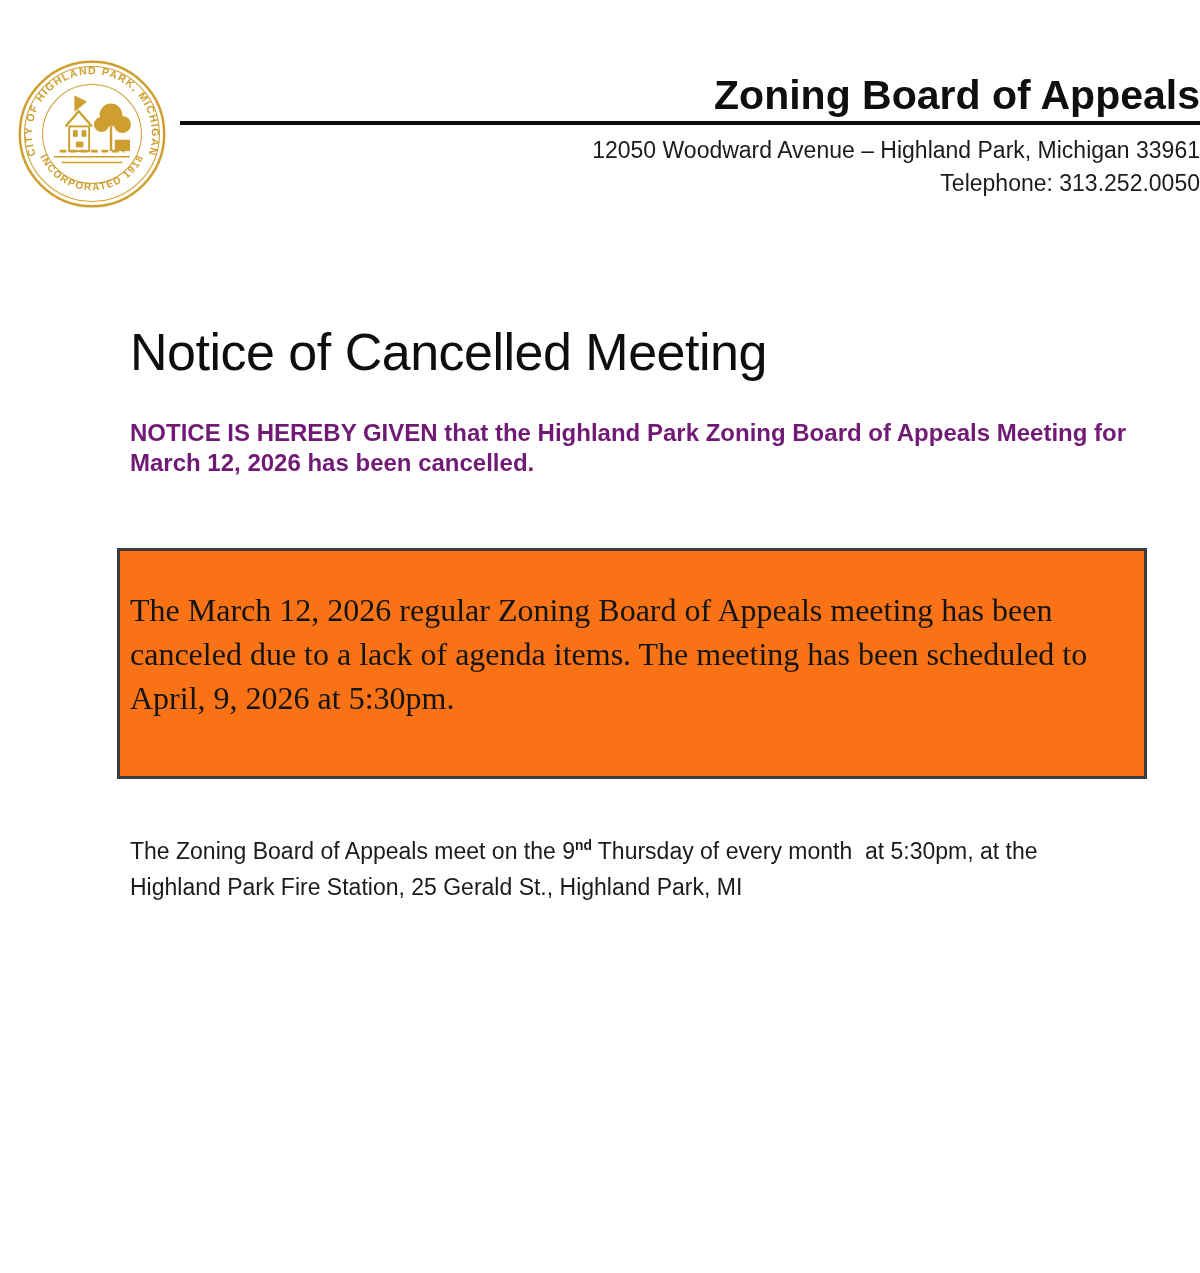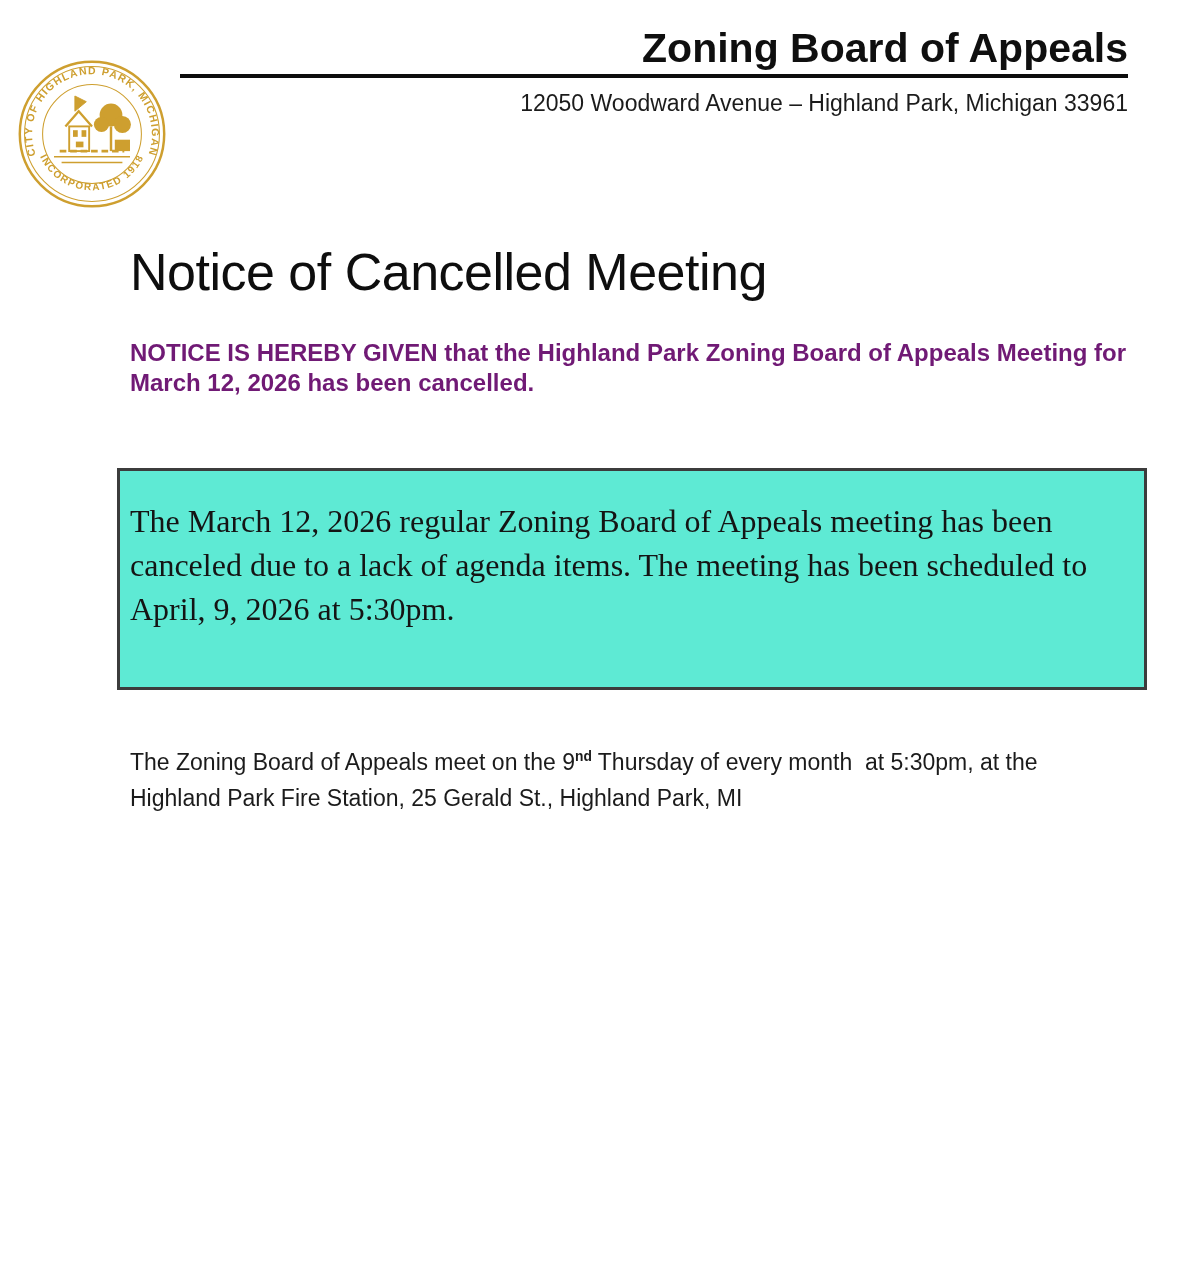--- a/index.html
+++ b/index.html
@@ -17,22 +17,21 @@
   .header { position: relative; }
   .seal {
     position: absolute;
     left: 16px;
     top: 58px;
     width: 152px;
     height: 152px;
   }
   .header-text {
     margin-left: 180px;
-    margin-right: 72px;
-    padding-top: 24px;
+    padding-top: 71px;
     text-align: right;
   }
   .board-title {
     margin: 0;
     font-size: 41px;
     font-weight: 700;
     line-height: 1.18;
     color: #0f0f0f;
     border-bottom: 4px solid #0d0d0d;
     padding-bottom: 2px;
@@ -61,22 +60,22 @@
     font-size: 24px;
     font-weight: 700;
     line-height: 30px;
     color: #701a75;
   }
 
   
   .cancel-box {
     margin: 70px 53px 0 117px;
     border: 3px solid #3c3c3c;
-    padding: 28px 18px 56px 10px;
-    background: #5eead4;
+    padding: 37px 18px 56px 10px;
+    background: #f97316;
   }
   .box-para {
     margin: 0;
     font-family: "Liberation Serif", serif;
     font-size: 32px;
     line-height: 44px;
     color: #141414;
   }
 
   
@@ -142,20 +141,21 @@
         <path d="M 46,98 H 114" stroke-width="3" stroke-dasharray="7 4"></path>
         <path d="M 40,104 H 120" stroke-width="1.6"></path>
         <path d="M 48,110 H 112" stroke-width="1.6"></path>
       </g>
     </svg>
 
     <div class="header-text">
       <h1 class="board-title">Zoning Board of Appeals</h1>
       <div class="addr-block">
         <div class="addr-line">12050 Woodward Avenue – Highland Park, Michigan 33961</div>
+        <div class="addr-line">Telephone: 313.252.0050</div>
       </div>
     </div>
   </div>
 
   <div class="doc-title">Notice of Cancelled Meeting</div>
 
   <p class="notice-para">NOTICE IS HEREBY GIVEN that the Highland Park Zoning Board of Appeals Meeting for March 12, 2026 has been cancelled.</p>
 
   <div class="cancel-box">
     <p class="box-para">The March 12, 2026 regular Zoning Board of Appeals meeting has been canceled due to a lack of agenda items. The meeting has been scheduled to April, 9, 2026 at 5:30pm.</p>

